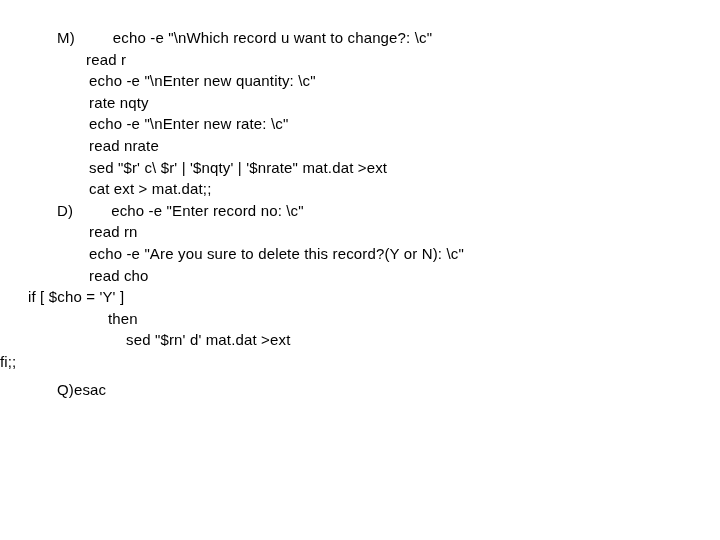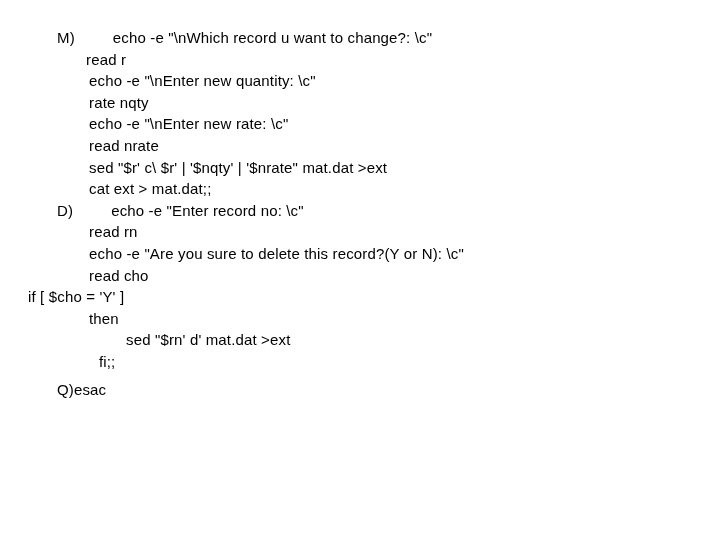--- a/index.html
+++ b/index.html
@@ -34,21 +34,21 @@
     color: #000000;
     white-space: pre;
     letter-spacing: 0.01em;
     font-family: "Liberation Sans", sans-serif;
   }
   
   .ind-label   { padding-left: 57px; }   
   .ind-read    { padding-left: 86px; }   
   .ind-body    { padding-left: 89px; }   
   .ind-deep    { padding-left: 126px; }  
-  .ind-fi      { padding-left: 99px; }   
+  .ind-fi      { }   
   .ind-esac    { padding-left: 57px; margin-top: 6px; }   
   .marker-gap  { display: inline-block; width: 38px; }
 </style>
 </head>
 <body>
 
 <div id="slide" style="background: rgb(255, 255, 255);">
   <div id="code-block">
       <div class="code-line ind-label" style="color: rgb(0, 0, 0);"><span>M)</span><span class="marker-gap"></span><span>echo -e "\nWhich record u want to change?: \c"</span></div>
       <div class="code-line ind-read" style="color: rgb(0, 0, 0);"><span>read r</span></div>
@@ -56,18 +56,18 @@
       <div class="code-line ind-body" style="color: rgb(0, 0, 0);"><span>rate nqty</span></div>
       <div class="code-line ind-body" style="color: rgb(0, 0, 0);"><span>echo -e "\nEnter new rate: \c"</span></div>
       <div class="code-line ind-body" style="color: rgb(0, 0, 0);"><span>read nrate</span></div>
       <div class="code-line ind-body" style="color: rgb(0, 0, 0);"><span>sed "$r' c\ $r' | '$nqty' | '$nrate" mat.dat &gt;ext</span></div>
       <div class="code-line ind-body" style="color: #000000;"><span>cat ext &gt; mat.dat;;</span></div>
       <div class="code-line ind-label" style="color: rgb(0, 0, 0);"><span>D)</span><span class="marker-gap"></span><span>echo -e "Enter record no: \c"</span></div>
       <div class="code-line ind-body" style="color: rgb(0, 0, 0);"><span>read rn</span></div>
       <div class="code-line ind-body" style="color: rgb(0, 0, 0);"><span>echo -e "Are you sure to delete this record?(Y or N): \c"</span></div>
       <div class="code-line ind-body" style="color: rgb(0, 0, 0);"><span>read cho</span></div>
       <div class="code-line ind-body" style="color: rgb(0, 0, 0); padding-left: 28px;"><span>if [ $cho = 'Y' ]</span></div>
-      <div class="code-line ind-body" style="color: rgb(0, 0, 0);"><span>then</span></div>
+      <div class="code-line ind-body" style="color: rgb(0, 0, 0); margin-left: 19px;"><span>then</span></div>
       <div class="code-line ind-deep" style="color: rgb(0, 0, 0);"><span>sed "$rn' d' mat.dat &gt;ext</span></div>
       <div class="code-line ind-fi" style="color: rgb(0, 0, 0);"><span>fi;;</span></div>
       <div class="code-line ind-esac" style="color: rgb(0, 0, 0);"><span>Q)esac</span></div>
     </div>
 </div>
 
 </body></html>

